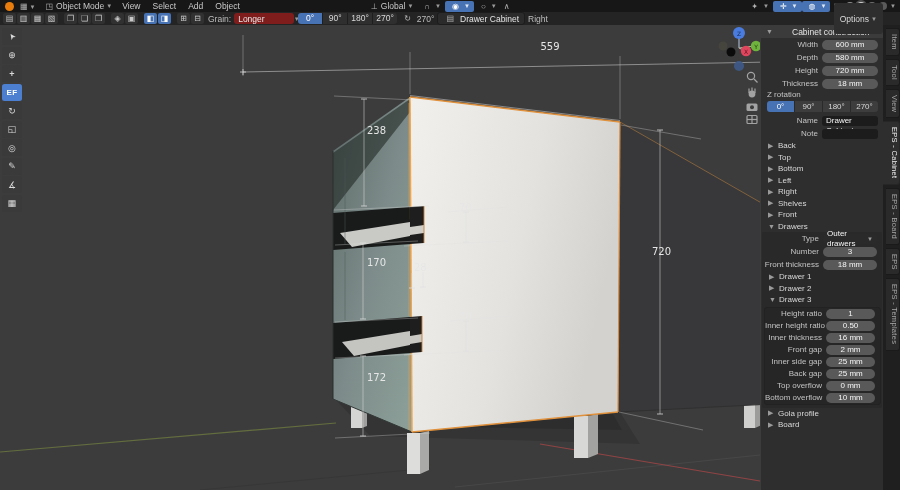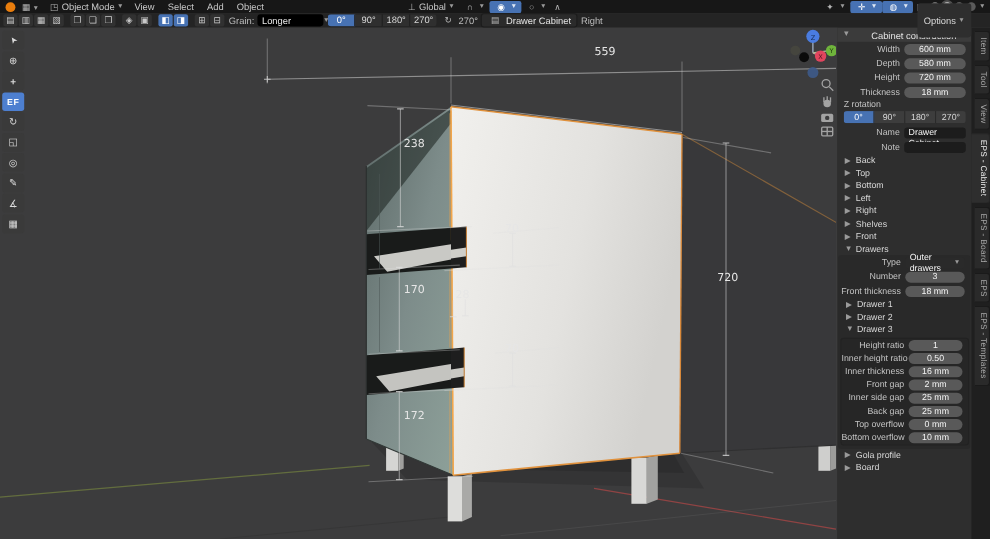--- a/index.html
+++ b/index.html
@@ -20,21 +20,21 @@
   .spacer{flex:1;}
   
   .toolbar{position:absolute;top:12px;left:0;width:900px;height:13px;background:#242424;
            display:flex;align-items:center;box-sizing:border-box;padding:0 3px;font-size:8.5px;
            z-index:40;white-space:nowrap;}
   .ib{width:13px;height:11px;background:#313131;border-radius:2px;margin-right:1px;
       display:flex;align-items:center;justify-content:center;color:#c9c9c9;font-size:8px;}
   .ib.blue{background:#4772b3;color:#fff;}
   .tgap{width:5px;}
   .tlabel{color:#bdbdbd;padding:0 3px;}
-  .tselect{width:52px;height:11px;background:#000000;border-radius:3px;display:flex;align-items:center;
+  .tselect{width:52px;height:11px;background:#7f1d1d;border-radius:3px;display:flex;align-items:center;
            justify-content:space-between;padding:0 4px;color:#e8e8e8;gap:27px;}
   .seg{display:flex;border-radius:3px;overflow:hidden;margin:0 4px;}
   .seg .sgb{width:24px;height:11px;line-height:11px;text-align:center;background:#2f2f2f;
             color:#d8d8d8;border-right:1px solid #1e1e1e;}
   .seg .sgb:last-child{border-right:none;}
   .seg .on{background:#4772b3;color:#fff;}
   .pressedbtn{height:11px;background:#2b2b2b;border:1px solid #1c1c1c;border-radius:3px;
               display:flex;align-items:center;padding:0 5px;color:#e4e4e4;gap:3px;}
   .optbtn{height:11px;background:#2e2e2e;border-radius:3px;display:flex;align-items:center;
           padding:10px 6px;color:#d9d9d9;margin-left:auto;margin-right:14px;}

